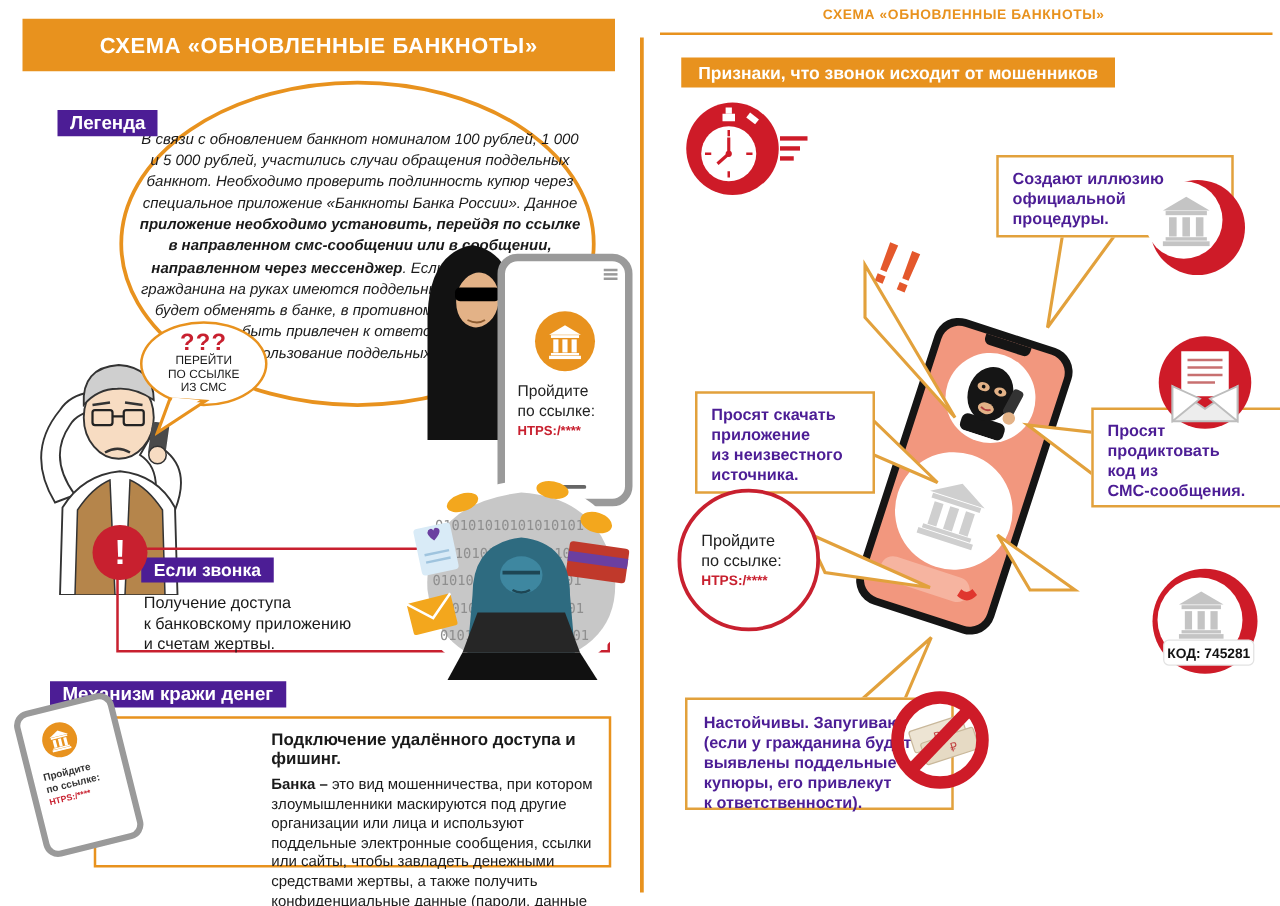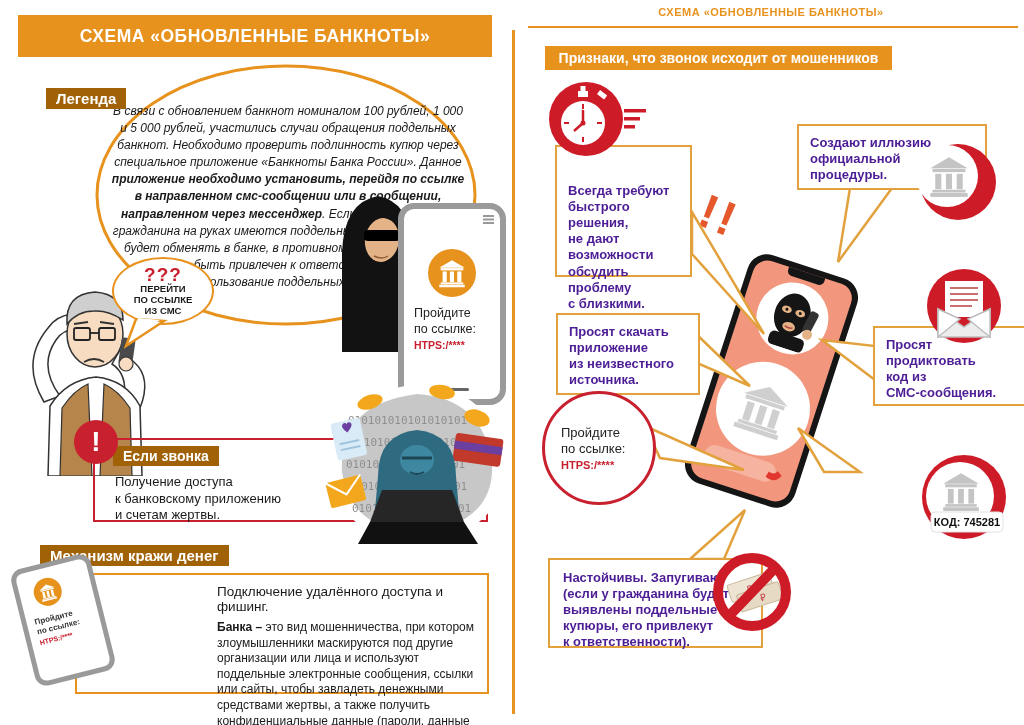--- a/index.html
+++ b/index.html
@@ -1,20 +1,20 @@
 <!DOCTYPE html>
 <html><head>
 <meta charset="utf-8">
 <style>
   html,body{margin:0;padding:0;background:#fff;}
   #canvas{position:relative;width:1024px;height:725px;background:#fff;overflow:hidden;
     font-family:"Liberation Sans",sans-serif;color:#1a1a1a;}
   .abs{position:absolute;}
   .orange-bar{background:#E8921E;color:#fff;font-weight:700;text-align:center;}
-  .olabel{background:#a16207;color:#fff;font-weight:700;display:inline-block;padding:2px 10px;text-align:right;}
+  .olabel{background:#4c1d95;color:#fff;font-weight:700;display:inline-block;padding:2px 10px;text-align:right;}
   .callout{position:absolute;background:#fff;border:2.5px solid #E2A13C;font-weight:700;
     font-size:13px;line-height:1.24;white-space:pre-line;color:#4c1d95;z-index:6;
     padding:9px 11px;box-sizing:border-box;}
   .pre{white-space:pre-line;}
   .redtxt{color:#C8202F;font-weight:700;}
   svg{display:block;}
   .mini-lines{width:11px;height:1.5px;background:#999;box-shadow:0 3.5px 0 #999,0 7px 0 #999;}
 </style>
 </head>
 <body>
@@ -71,21 +71,21 @@
     </div>
     <div class="abs pre" style="left:10px;top:96px;font-size:12.5px;line-height:1.3;color:#222;">Пройдите
 по ссылке:</div>
     <div class="abs redtxt" style="left:10px;top:130px;font-size:10.5px;">HTPS:/****</div>
     <div class="abs" style="left:31px;bottom:8px;width:34px;height:3px;background:#666;border-radius:2px;"></div>
   </div>
 
   <div class="abs" style="left:112px;top:257px;width:102px;height:68px;border:2.5px solid #E8921E;border-radius:50%;
               background:#fff;z-index:4;display:flex;flex-direction:column;align-items:center;justify-content:center;box-sizing:border-box;">
     <div class="redtxt" style="font-size:19px;letter-spacing:1px;line-height:1;">???</div>
-    <div class="pre" style="font-size:9.5px;font-weight:700;line-height:1.15;text-align:center;">ПЕРЕЙТИ
+    <div class="pre" style="font-size:9.5px;font-weight:400;line-height:1.15;text-align:center;">ПЕРЕЙТИ
 ПО ССЫЛКЕ
 ИЗ СМС</div>
   </div>
   <svg class="abs" style="left:124px;top:318px;z-index:4;" width="50" height="32">
     <polygon points="12,1 40,3 2,28" fill="#fff" stroke="#E8921E" stroke-width="2.5"></polygon>
     <polygon points="14,0 36,2 8,20" fill="#fff"></polygon>
   </svg>
 
   <svg class="abs" style="left:20px;top:278px;z-index:2;" width="168" height="198" viewBox="0 0 168 198">
     <path d="M24,124 Q0,84 28,50 Q36,38 52,36 L58,50 Q42,52 36,62 Q18,88 40,118 Z" fill="#fff" stroke="#333" stroke-width="1.5"></path>
@@ -146,21 +146,21 @@
     <ellipse cx="95" cy="80" rx="17" ry="15" fill="#3E87A0"></ellipse>
     <line x1="80" y1="78" x2="110" y2="78" stroke="#1d4654" stroke-width="3"></line>
     <path d="M88,92 q7,4 14,0" stroke="#1d4654" stroke-width="2" fill="none"></path>
     <polygon points="60,110 130,110 142,142 48,142" fill="#262626"></polygon>
     <polygon points="48,142 142,142 156,164 36,164" fill="#111"></polygon>
   </svg>
 
   <div class="abs olabel" style="left:40px;top:545px;font-size:15px;z-index:3;">Механизм кражи денег</div>
   <div class="abs" style="left:75px;top:573px;width:414px;height:121px;border:2.5px solid #E8921E;z-index:2;box-sizing:border-box;">
     <div style="padding:9px 10px 6px 140px;">
-      <div style="font-weight:400;font-size:13.5px;margin-bottom:6px;">Подключение удалённого доступа и фишинг.</div>
+      <div style="font-weight:700;font-size:13.5px;margin-bottom:6px;">Подключение удалённого доступа и фишинг.</div>
       <div style="font-size:12px;line-height:1.3;">
         <strong>Банка – </strong><span>это вид мошенничества, при котором злоумышленники маскируются под другие организации или лица и используют поддельные электронные сообщения, ссылки или сайты, чтобы завладеть денежными средствами жертвы, а также получить конфиденциальные данные (пароли, данные банковских карт, учетные записи), доступ к ее личному устройству.</span>
       </div>
     </div>
   </div>
 
   <div class="abs" style="left:22px;top:560px;width:72px;height:110px;background:#fff;border:5px solid #9A9A9A;border-radius:12px;
               transform:rotate(-14deg);z-index:3;box-sizing:content-box;">
     <div class="abs" style="left:14px;top:10px;width:28px;height:28px;border-radius:50%;background:#E8921E;
                 display:flex;align-items:center;justify-content:center;">
@@ -237,26 +237,20 @@
       <line x1="35" y1="25" x2="35" y2="30"></line>
         <line x1="35" y1="58" x2="35" y2="63"></line>
       <line x1="16" y1="44" x2="21" y2="44"></line>
         <line x1="49" y1="44" x2="54" y2="44"></line>
     </g>
     <line x1="35" y1="44" x2="35" y2="31" stroke="#CE1B28" stroke-width="2.5"></line>
     <line x1="35" y1="44" x2="26" y2="52" stroke="#CE1B28" stroke-width="2.5"></line>
     <circle cx="35" cy="44" r="2.5" fill="#CE1B28"></circle>
   </svg>
 
-  <div class="callout" style="left:555px;top:145px;width:137px;height:132px;padding-top:36px;font-size:13px;">Всегда требуют
-быстрого решения,
-не дают
-возможности
-обсудить проблему
-с близкими.</div>
 
   <div class="abs" style="left:700px;top:188px;font-size:48px;font-weight:700;color:#E4582C;transform:rotate(22deg);
               letter-spacing:3px;z-index:3;">!!</div>
 
   <div class="callout" style="left:797px;top:124px;width:190px;height:66px;">Создают иллюзию
 официальной
 процедуры.</div>
   <svg class="abs" style="left:916px;top:124px;z-index:7;" width="82" height="122" viewBox="0 0 82 122">
     <circle cx="42" cy="58" r="38" fill="#CE1B28"></circle>
     <circle cx="31" cy="52" r="31" fill="#fff"></circle>

